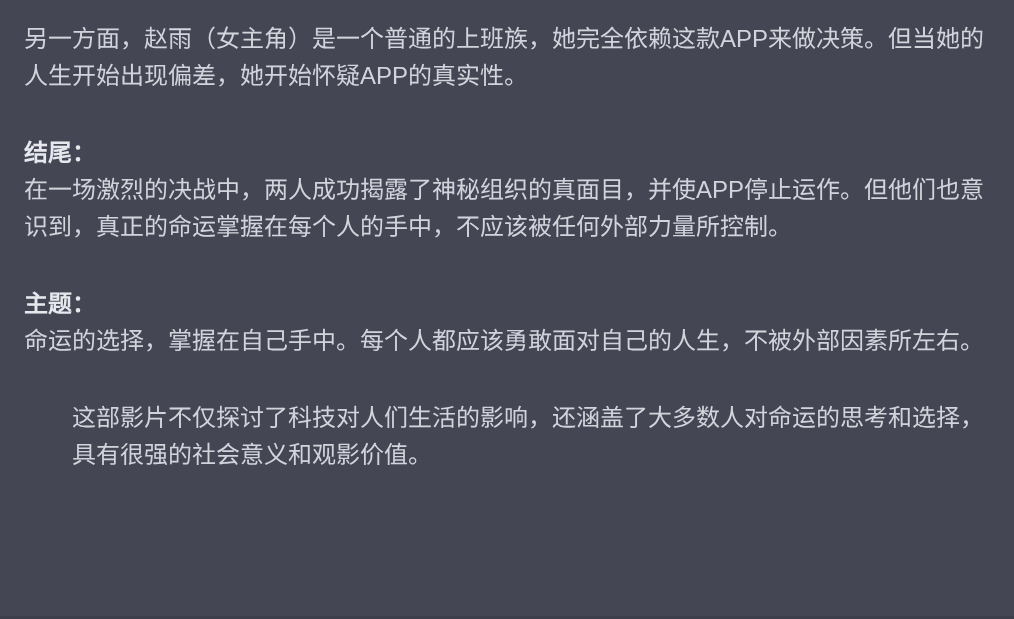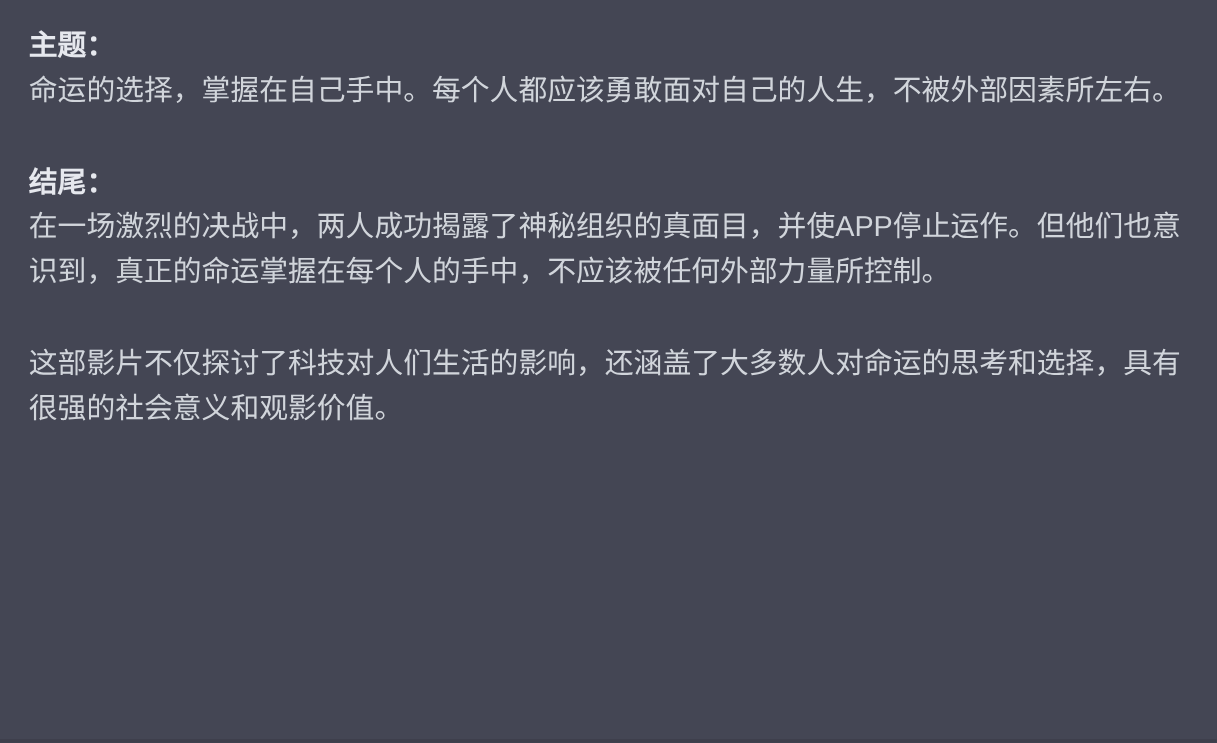--- a/index.html
+++ b/index.html
@@ -15,48 +15,49 @@
     padding: 20px 24px 0 24px;
     font-family: "Liberation Sans", "DejaVu Sans", sans-serif;
     font-size: 24px;
     line-height: 37px;
     color: #d1d5db;
     text-align: left;
   }
   .para {
     margin: 0 0 40px 0;
   }
-  .para:last-child { margin-bottom: 0; }
+  .para:last-child { margin-bottom: 0; margin-left: 48px; }
   .section-label {
     font-weight: 700;
     color: #e6e8ee;
   }
   .bottom-edge {
     position: absolute;
     left: 0;
     bottom: 0;
     width: 100%;
     height: 3px;
     background: #3d3f4b;
   }
 </style>
 </head>
 <body>
 
 <main class="message" lang="zh-CN">
 
+  <p class="para">另一方面，赵雨（女主角）是一个普通的上班族，她完全依赖这款APP来做决策。但当她的人生开始出现偏差，她开始怀疑APP的真实性。</p>
 
+
+  <p class="para">
+    <strong class="section-label">结尾：</strong><br>
+    <span>在一场激烈的决战中，两人成功揭露了神秘组织的真面目，并使APP停止运作。但他们也意识到，真正的命运掌握在每个人的手中，不应该被任何外部力量所控制。</span>
+  </p>
 
   <p class="para">
     <strong class="section-label">主题：</strong><br>
     <span>命运的选择，掌握在自己手中。每个人都应该勇敢面对自己的人生，不被外部因素所左右。</span>
-  </p>
-
-  <p class="para">
-    <strong class="section-label">结尾：</strong><br>
-    <span>在一场激烈的决战中，两人成功揭露了神秘组织的真面目，并使APP停止运作。但他们也意识到，真正的命运掌握在每个人的手中，不应该被任何外部力量所控制。</span>
   </p>
 
   <p class="para">这部影片不仅探讨了科技对人们生活的影响，还涵盖了大多数人对命运的思考和选择，具有很强的社会意义和观影价值。</p>
 
 </main>
 
 <div class="bottom-edge"></div>
 
 </body></html>

